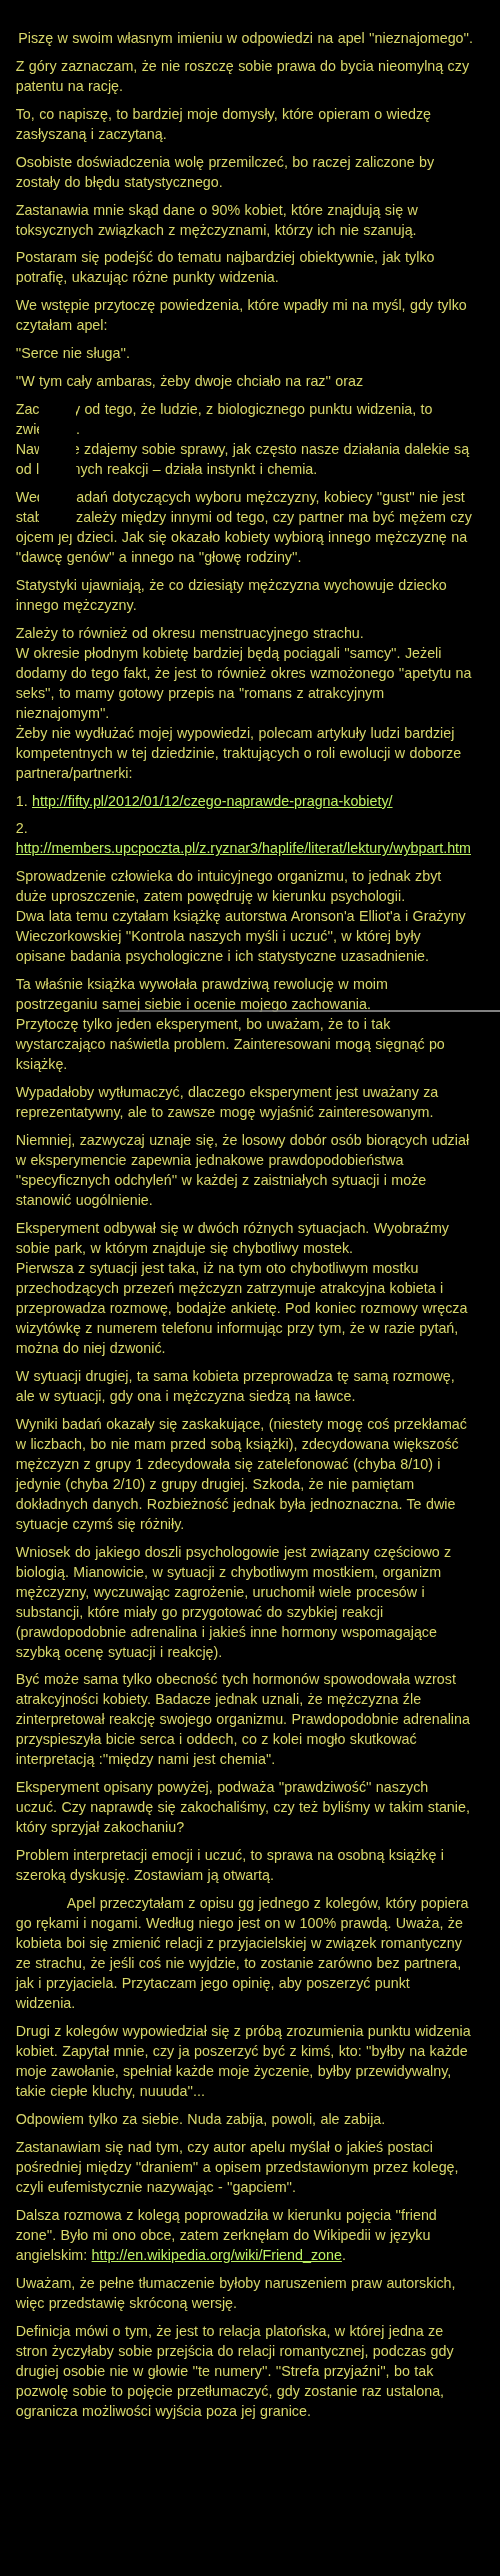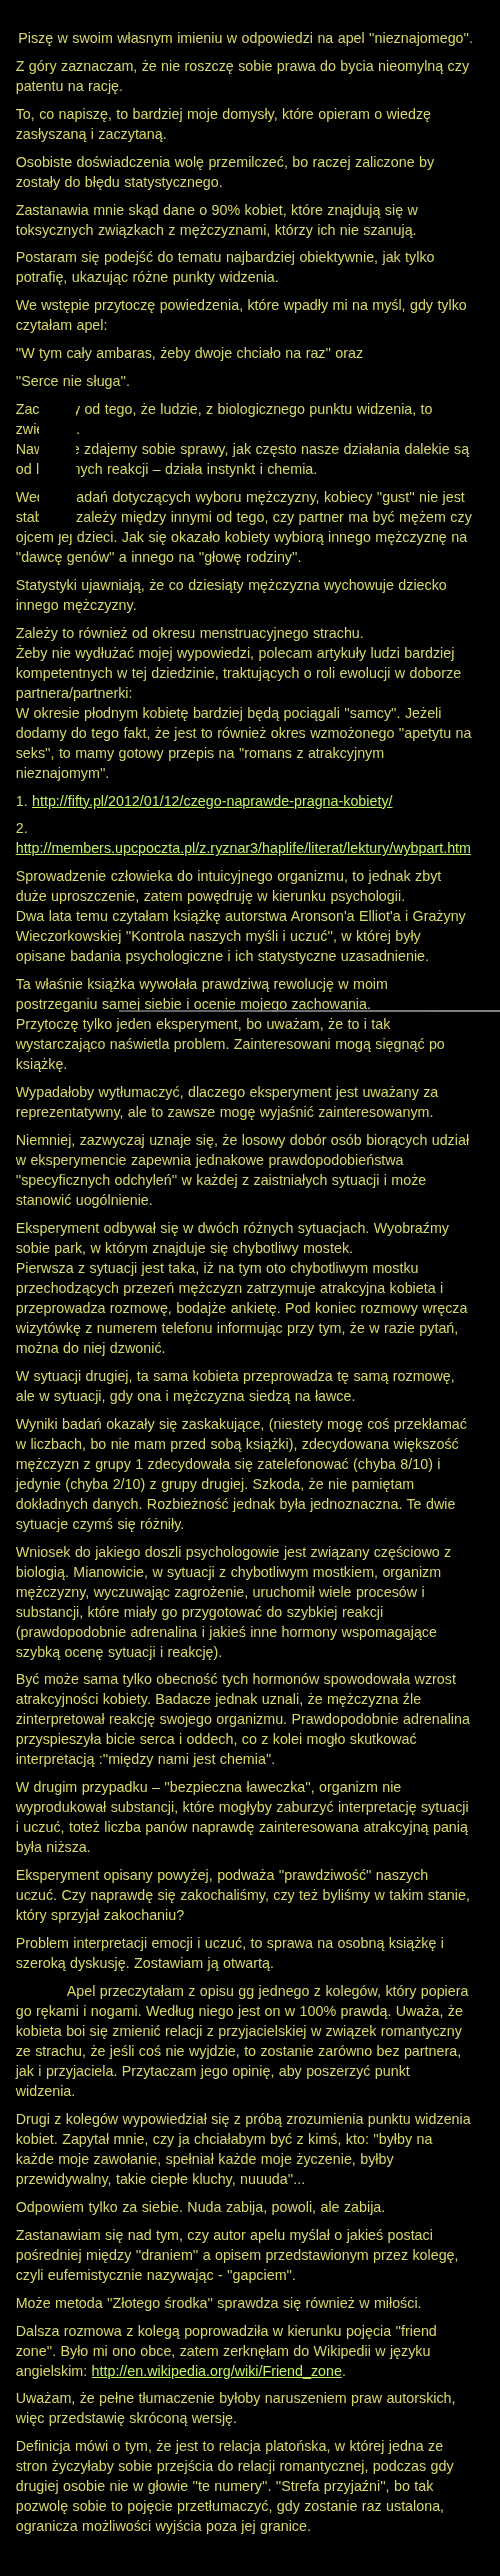--- a/index.html
+++ b/index.html
@@ -56,29 +56,29 @@
 <div class="page">
 
   <p class="para title">Piszę w swoim własnym imieniu w odpowiedzi na apel ''nieznajomego''.</p>
 
   <p class="para gap">Z góry zaznaczam, że nie roszczę sobie prawa do bycia nieomylną czy patentu na rację.</p>
   <p class="para">To, co napiszę, to bardziej moje domysły, które opieram o wiedzę zasłyszaną i zaczytaną.</p>
   <p class="para">Osobiste doświadczenia wolę przemilczeć, bo raczej zaliczone by zostały do błędu statystycznego.</p>
   <p class="para">Zastanawia mnie skąd dane o 90% kobiet, które znajdują się w toksycznych związkach z mężczyznami, którzy ich nie szanują.</p>
   <p class="para">Postaram się podejść do tematu najbardziej obiektywnie, jak tylko potrafię, ukazując różne punkty widzenia.</p>
   <p class="para">We wstępie przytoczę powiedzenia, które wpadły mi na myśl, gdy tylko czytałam apel:</p>
+  <p class="para">''Serce nie sługa''.</p>
   <p class="para">''W tym cały ambaras, żeby dwoje chciało na raz'' oraz</p>
-  <p class="para">''Serce nie sługa''.</p>
   <p class="para">Zacznijmy od tego, że ludzie, z biologicznego punktu widzenia, to zwierzęta.</p>
   <p class="para tight">Nawet nie zdajemy sobie sprawy, jak często nasze działania dalekie są od logicznych reakcji – działa instynkt i chemia.</p>
   <p class="para gap">Według badań dotyczących wyboru mężczyzny, kobiecy ''gust'' nie jest stabilny i zależy między innymi od tego, czy partner ma być mężem czy ojcem jej dzieci. Jak się okazało kobiety wybiorą innego mężczyznę na ''dawcę genów'' a innego na ''głowę rodziny''.</p>
   <p class="para">Statystyki ujawniają, że co dziesiąty mężczyzna wychowuje dziecko innego mężczyzny.</p>
   <p class="para">Zależy to również od okresu menstruacyjnego strachu.</p>
+  <p class="para tight">W okresie płodnym kobietę bardziej będą pociągali ''samcy''. Jeżeli dodamy do tego fakt, że jest to również okres wzmożonego ''apetytu na seks'', to mamy gotowy przepis na ''romans z atrakcyjnym nieznajomym''.</p>
   <p class="para tight">Żeby nie wydłużać mojej wypowiedzi, polecam artykuły ludzi bardziej kompetentnych w tej dziedzinie, traktujących o roli ewolucji w doborze partnera/partnerki:</p>
-  <p class="para tight">W okresie płodnym kobietę bardziej będą pociągali ''samcy''. Jeżeli dodamy do tego fakt, że jest to również okres wzmożonego ''apetytu na seks'', to mamy gotowy przepis na ''romans z atrakcyjnym nieznajomym''.</p>
 
   <p class="para">
     <span>1. </span><a class="doc-link" href="#">http://fifty.pl/2012/01/12/czego-naprawde-pragna-kobiety/</a>
   </p>
   <p class="para">
     <span>2.</span>
   </p>
   <p class="para tight">
     <a class="doc-link" href="#">http://members.upcpoczta.pl/z.ryznar3/haplife/literat/lektury/wybpart.htm</a>
   </p>
@@ -88,28 +88,26 @@
   <p class="para">Ta właśnie książka wywołała prawdziwą rewolucję w moim postrzeganiu samej siebie i ocenie mojego zachowania.</p>
   <p class="para tight">Przytoczę tylko jeden eksperyment, bo uważam, że to i tak wystarczająco naświetla problem. Zainteresowani mogą sięgnąć po książkę.</p>
   <p class="para">Wypadałoby wytłumaczyć, dlaczego eksperyment jest uważany za reprezentatywny, ale to zawsze mogę wyjaśnić zainteresowanym.</p>
   <p class="para">Niemniej, zazwyczaj uznaje się, że losowy dobór osób biorących udział w eksperymencie zapewnia jednakowe prawdopodobieństwa ''specyficznych odchyleń'' w każdej z zaistniałych sytuacji i może stanowić uogólnienie.</p>
   <p class="para">Eksperyment odbywał się w dwóch różnych sytuacjach. Wyobraźmy sobie park, w którym znajduje się chybotliwy mostek.</p>
   <p class="para tight">Pierwsza z sytuacji jest taka, iż na tym oto chybotliwym mostku przechodzących przezeń mężczyzn zatrzymuje atrakcyjna kobieta i przeprowadza rozmowę, bodajże ankietę. Pod koniec rozmowy wręcza wizytówkę z numerem telefonu informując przy tym, że w razie pytań, można do niej dzwonić.</p>
   <p class="para">W sytuacji drugiej, ta sama kobieta przeprowadza tę samą rozmowę, ale w sytuacji, gdy ona i mężczyzna siedzą na ławce.</p>
   <p class="para">Wyniki badań okazały się zaskakujące, (niestety mogę coś przekłamać w liczbach, bo nie mam przed sobą książki), zdecydowana większość mężczyzn z grupy 1 zdecydowała się zatelefonować (chyba 8/10) i jedynie (chyba 2/10) z grupy drugiej. Szkoda, że nie pamiętam dokładnych danych. Rozbieżność jednak była jednoznaczna. Te dwie sytuacje czymś się różniły.</p>
   <p class="para">Wniosek do jakiego doszli psychologowie jest związany częściowo z biologią. Mianowicie, w sytuacji z chybotliwym mostkiem, organizm mężczyzny, wyczuwając zagrożenie, uruchomił wiele procesów i substancji, które miały go przygotować do szybkiej reakcji (prawdopodobnie adrenalina i jakieś inne hormony wspomagające szybką ocenę sytuacji i reakcję).</p>
   <p class="para">Być może sama tylko obecność tych hormonów spowodowała wzrost atrakcyjności kobiety. Badacze jednak uznali, że mężczyzna źle zinterpretował reakcję swojego organizmu. Prawdopodobnie adrenalina przyspieszyła bicie serca i oddech, co z kolei mogło skutkować interpretacją :''między nami jest chemia''.</p>
-  <p class="para">W drugim przypadku – ''bezpieczna ławeczka'', organizm nie wyprodukował substancji, które mogłyby zaburzyć interpretację sytuacji i uczuć, toteż liczba panów naprawdę zainteresowana atrakcyjną panią była niższa.</p>
   <p class="para">Eksperyment opisany powyżej, podważa ''prawdziwość'' naszych uczuć. Czy naprawdę się zakochaliśmy, czy też byliśmy w takim stanie, który sprzyjał zakochaniu?</p>
   <p class="para">Problem interpretacji emocji i uczuć, to sprawa na osobną książkę i szeroką dyskusję. Zostawiam ją otwartą.</p>
   <p class="para indent">Apel przeczytałam z opisu gg jednego z kolegów, który popiera go rękami i nogami. Według niego jest on w 100% prawdą. Uważa, że kobieta boi się zmienić relacji z przyjacielskiej w związek romantyczny ze strachu, że jeśli coś nie wyjdzie, to zostanie zarówno bez partnera, jak i przyjaciela. Przytaczam jego opinię, aby poszerzyć punkt widzenia.</p>
-  <p class="para">Drugi z kolegów wypowiedział się z próbą zrozumienia punktu widzenia kobiet. Zapytał mnie, czy ja chciałabym być z kimś, kto: ''byłby na każde moje zawołanie, spełniał każde moje życzenie, byłby przewidywalny, takie ciepłe kluchy, nuuuda''...</p>
+  <p class="para">Drugi z kolegów wypowiedział się z próbą zrozumienia punktu widzenia kobiet. Zapytał mnie, czy ja poszerzyć być z kimś, kto: ''byłby na każde moje zawołanie, spełniał każde moje życzenie, byłby przewidywalny, takie ciepłe kluchy, nuuuda''...</p>
   <p class="para">Odpowiem tylko za siebie. Nuda zabija, powoli, ale zabija.</p>
   <p class="para">Zastanawiam się nad tym, czy autor apelu myślał o jakieś postaci pośredniej między ''draniem'' a opisem przedstawionym przez kolegę, czyli eufemistycznie nazywając - ''gapciem''.</p>
-  <p class="para">Może metoda ''Złotego środka'' sprawdza się również w miłości.</p>
 
   <p class="para">
     <span>Dalsza rozmowa z kolegą poprowadziła w kierunku pojęcia ''friend zone''. Było mi ono obce, zatem zerknęłam do Wikipedii w języku angielskim: </span><a class="doc-link" href="#">http://en.wikipedia.org/wiki/Friend_zone</a><span>.</span>
   </p>
 
   <p class="para">Uważam, że pełne tłumaczenie byłoby naruszeniem praw autorskich, więc przedstawię skróconą wersję.</p>
   <p class="para gap">Definicja mówi o tym, że jest to relacja platońska, w której jedna ze stron życzyłaby sobie przejścia do relacji romantycznej, podczas gdy drugiej osobie nie w głowie ''te numery''. ''Strefa przyjaźni'', bo tak pozwolę sobie to pojęcie przetłumaczyć, gdy zostanie raz ustalona, ogranicza możliwości wyjścia poza jej granice.</p>
 
   <div class="smudge"></div>
   <div class="scratch"></div>

